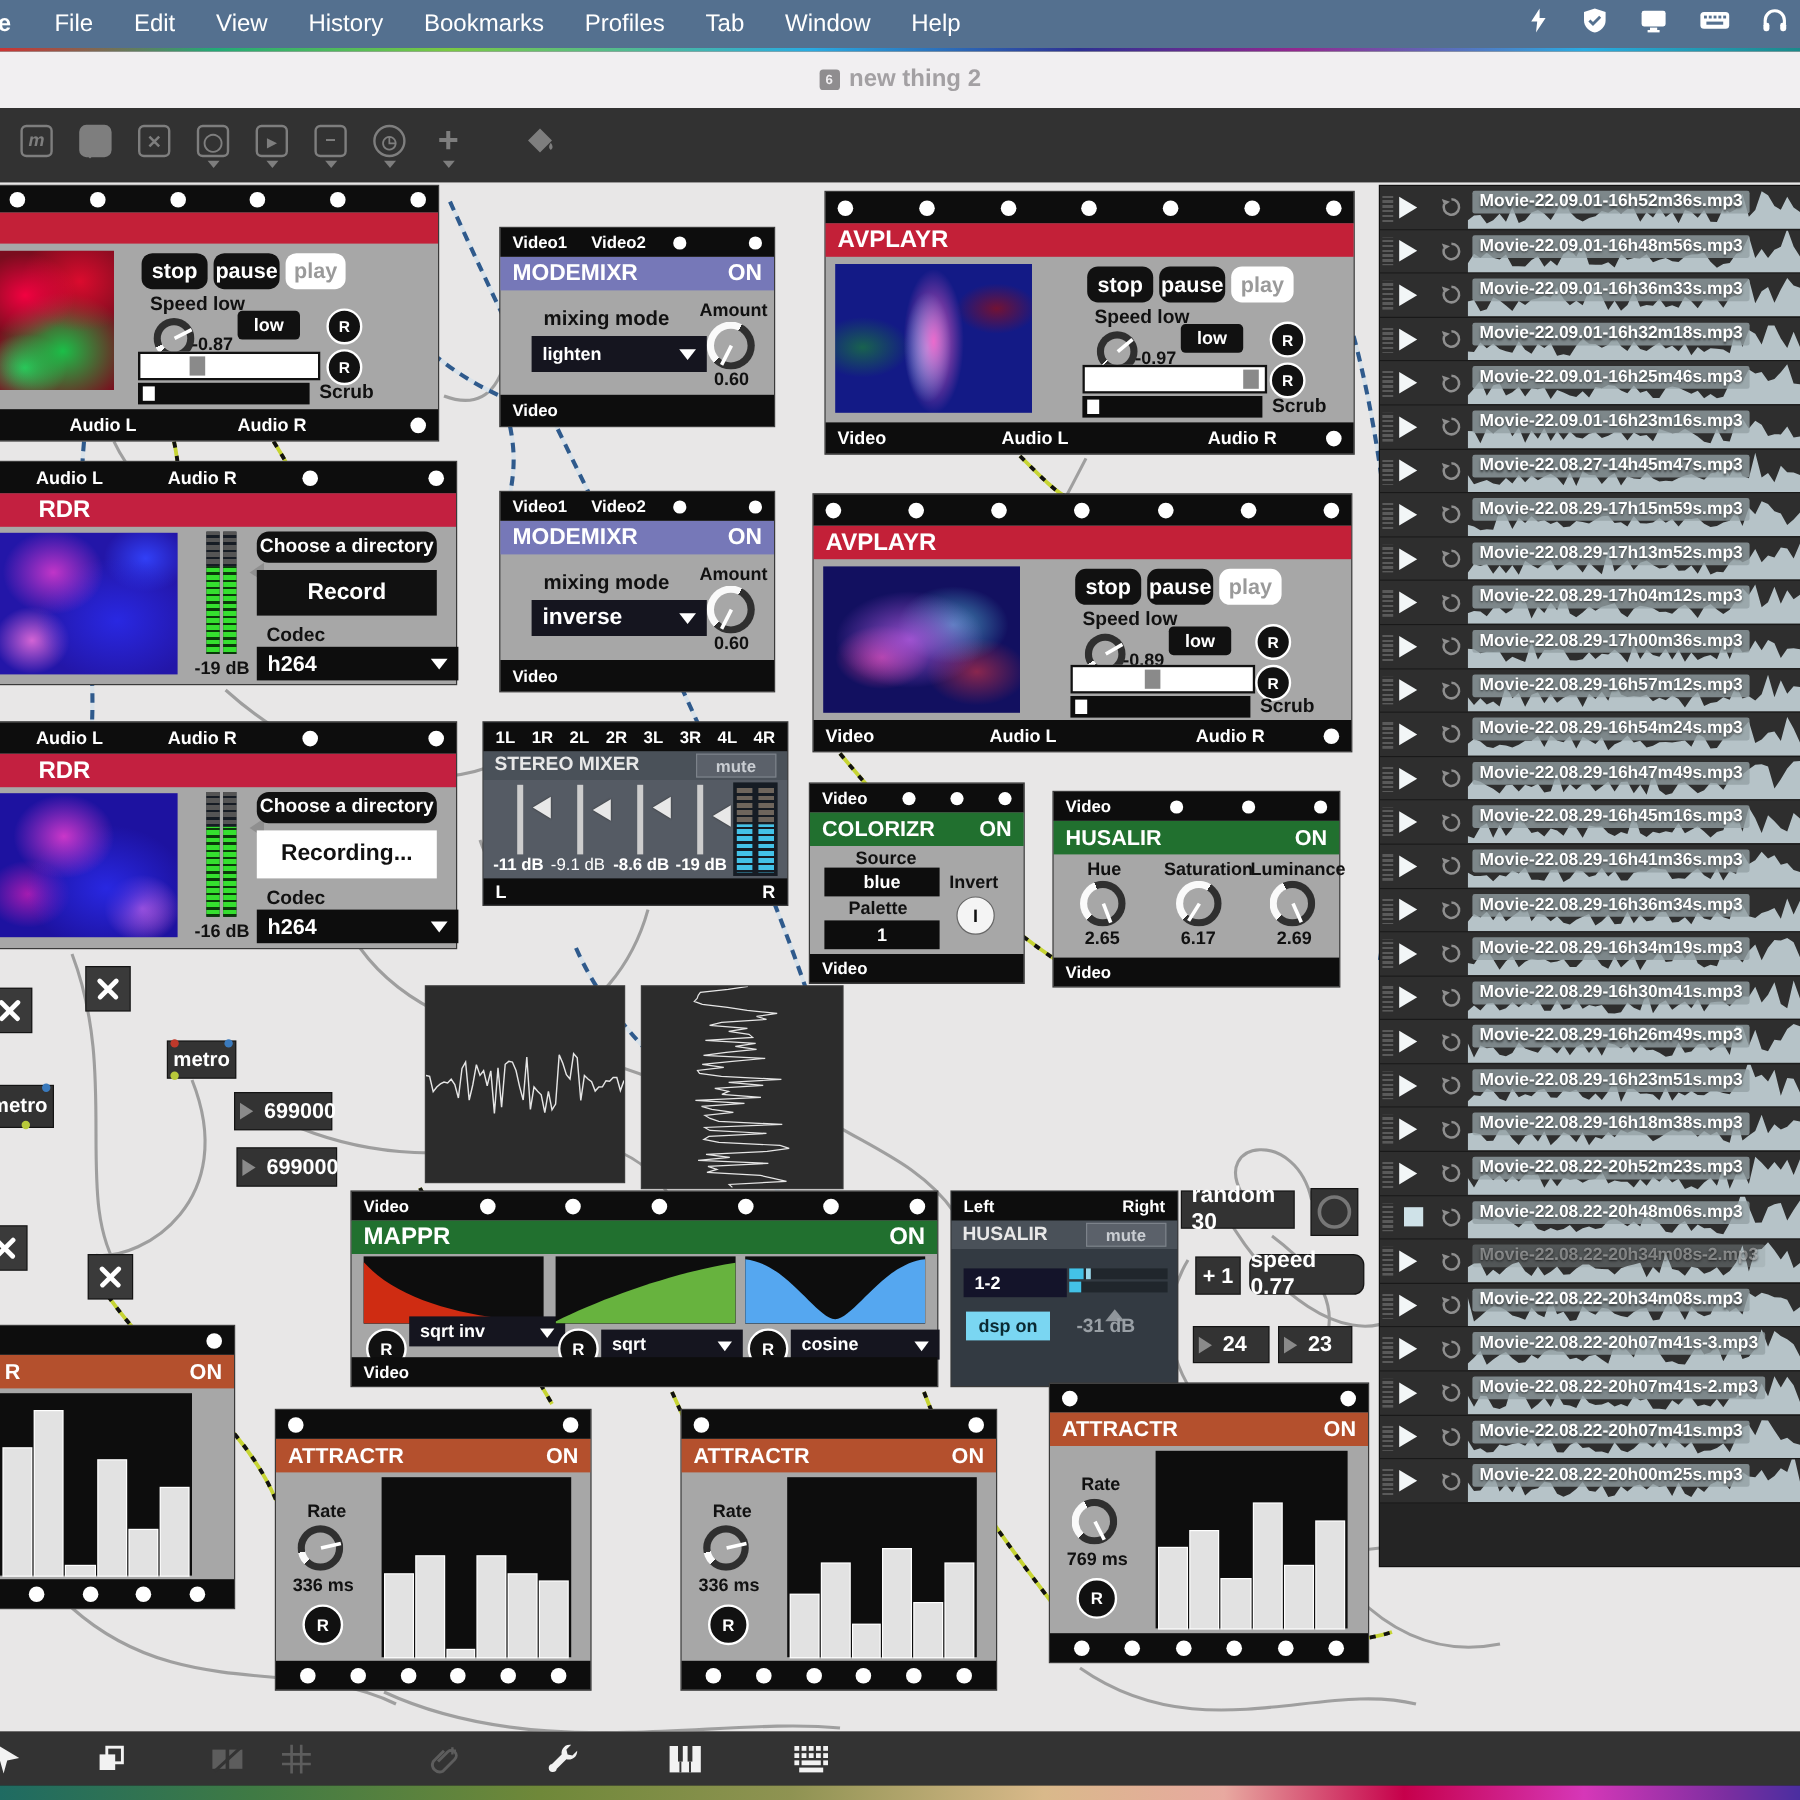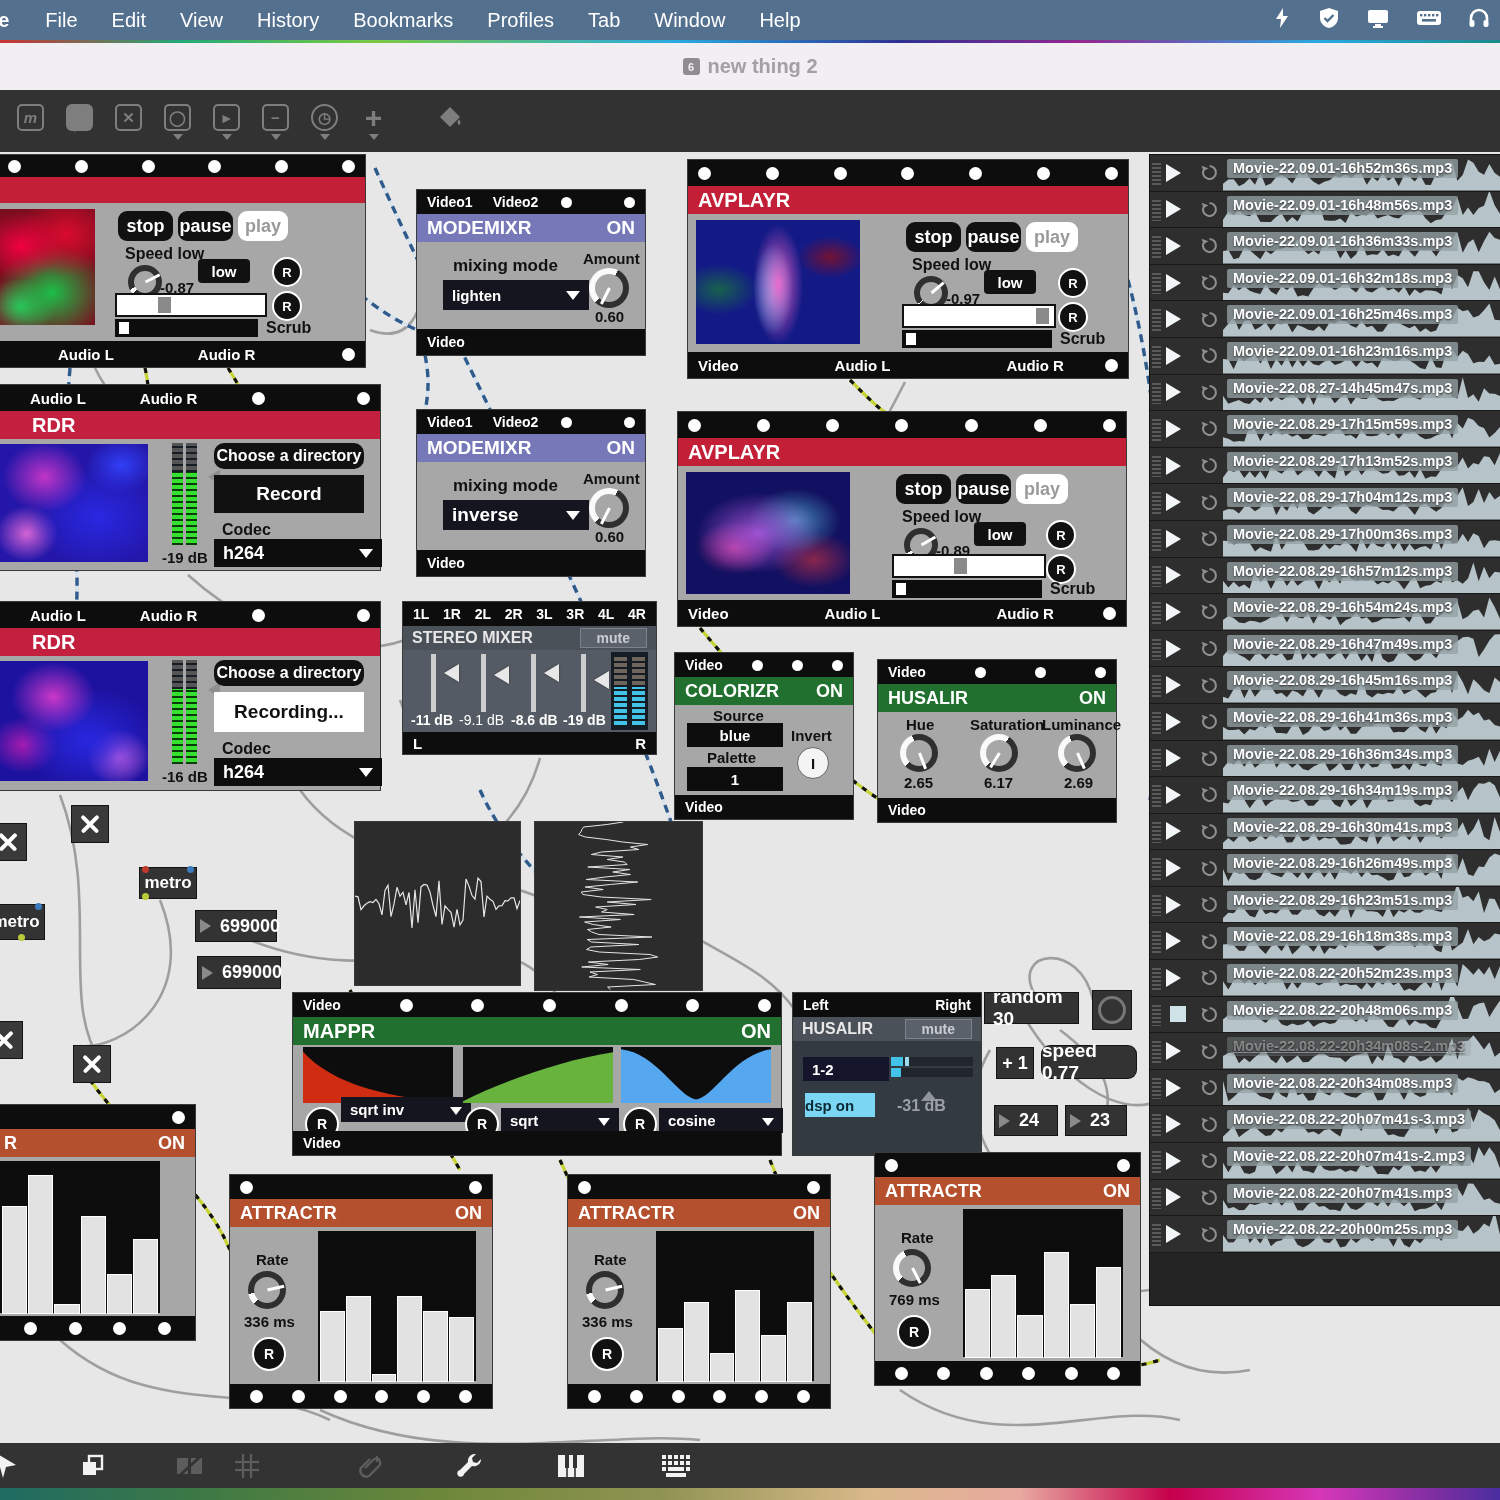--- a/index.html
+++ b/index.html
@@ -101,21 +101,21 @@
   .plhandle{width:13px;background:repeating-linear-gradient(#2e2e2e 0 2px,#5a5a5a 2px 4px);
             margin:6px 0 6px 2px;flex:0 0 auto;width:9px;}
   .plbtn{width:34px;display:flex;align-items:center;justify-content:center;flex:0 0 auto;}
   .plplay{width:0;height:0;border:9px solid transparent;border-left:15px solid #f2f6f7;}
   .plstop{width:16px;height:16px;background:#cfe2e8;}
   .plloop{width:28px;display:flex;align-items:center;justify-content:center;flex:0 0 auto;}
   .plwave{flex:1;position:relative;overflow:hidden;}
   .plwave svg{position:absolute;left:0;bottom:0;width:100%;height:100%;}
   .plname{position:absolute;left:4px;top:4px;background:rgba(148,160,164,.78);color:#fff;font-weight:bold;
           font-size:14.5px;padding:1px 6px 2px;border-radius:2px;text-shadow:0 1px 2px rgba(0,0,0,.65);white-space:nowrap;}
-  .plname.faded{color:rgba(255,255,255,.4);background:rgba(148,160,164,.35);text-decoration:underline;}
+  .plname.faded{color:rgba(255,255,255,.4);background:rgba(148,160,164,.35);}
   
   .toolbar-bottom{position:absolute;left:0;top:1443px;width:1500px;height:45px;background:#333;
                   display:flex;align-items:center;gap:30px;}
   .bti{display:flex;align-items:center;justify-content:center;}
   .bottom-strip{position:absolute;left:0;top:1488px;width:1500px;height:12px;
     background:linear-gradient(90deg,#1f6b62 0%,#3f7a44 14%,#6f8839 30%,#8f9352 44%,#d9b98a 58%,#e8a9a0 68%,#c6004b 78%,#d637b8 88%,#7a2ea0 96%,#4a2ea0 100%);}
   .mappr-cell .ddown{height:26px;width:118px;font-size:15px;}
   .rsm{width:30px;height:30px;border-radius:50%;background:#111;color:#fff;font-weight:bold;font-size:14px;
        display:flex;align-items:center;justify-content:center;border:2px solid #fff;}
 </style>
@@ -735,21 +735,21 @@
       <span>1-2</span>
     </div>
     <div style="position:absolute;left:98px;top:16px;width:82px;height:9px;background:#20262c">
       <span style="position:absolute;left:0;top:0;bottom:0;width:15%;background:#43c2e8"></span>
       <span style="position:absolute;left:17%;top:0;bottom:0;width:4px;background:#9ad8ea"></span>
     </div>
     <div style="position:absolute;left:98px;top:27px;width:82px;height:9px;background:#20262c">
       <span style="position:absolute;left:0;top:0;bottom:0;width:12%;background:#43c2e8"></span>
     </div>
     <span style="position:absolute;left:128px;top:42px;width:0;height:0;border:8px solid transparent;border-bottom:10px solid #8f959b"></span>
-    <div style="position:absolute;left:12px;top:52px;width:70px;height:24px;background:#7ad6f2;display:flex;align-items:center;justify-content:flex-start;color:#0b2a33;font-weight:bold;font-size:15px">
+    <div style="position:absolute;left:12px;top:52px;width:70px;height:24px;background:#7ad6f2;display:flex;align-items:center;justify-content:center;color:#0b2a33;font-weight:bold;font-size:15px">
       <span>dsp on</span>
     </div>
     <span style="position:absolute;left:104px;top:56px;color:#9aa0a6;font-weight:bold;font-size:16px">-31 dB</span>
   </div>
 </div>
 
 <div class="objbox" style="left:985px;top:841px;width:85px;height:30px;font-size:19px;padding-left:8px">
   <span>random 30</span>
 </div>
 <div class="objbox" style="left:1093px;top:839px;width:38px;height:38px;justify-content:center">

